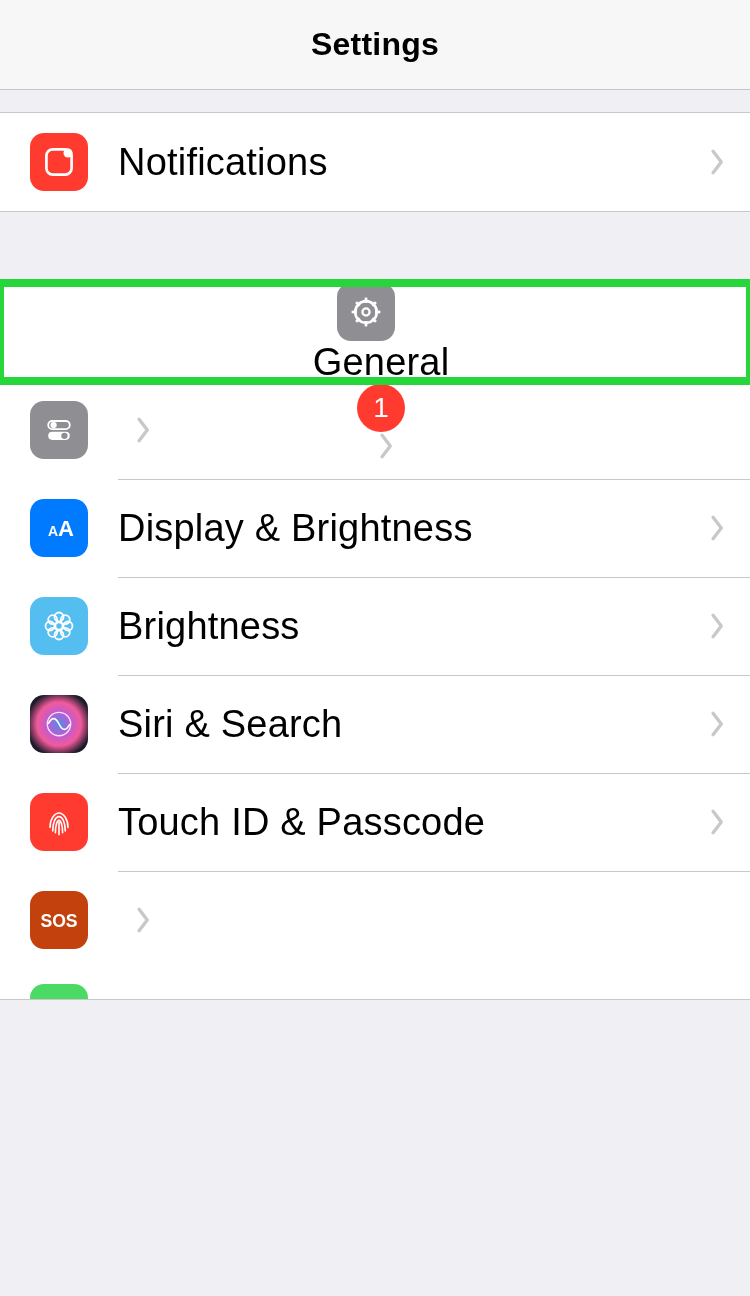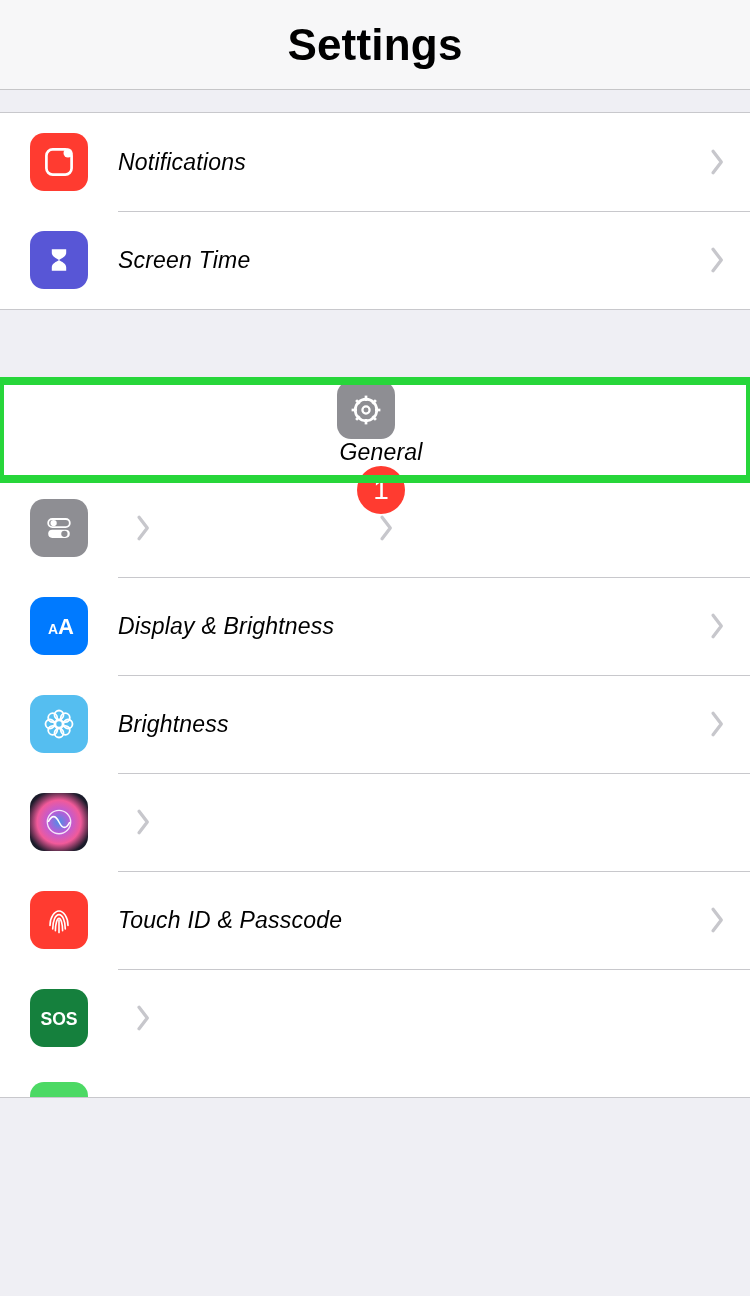--- a/index.html
+++ b/index.html
@@ -11,21 +11,21 @@
   }
   .header {
     height: 90px;
     background: #f7f7f8;
     border-bottom: 1px solid #c6c6c8;
     display: flex;
     align-items: center;
     justify-content: center;
   }
   .header-title {
-    font-size: 44px;
+    font-size: 32px;
     font-weight: 700;
     letter-spacing: 0.2px;
   }
   .group-gap {
     height: 22px;
     background: #efeff4;
   }
   .list-group {
     background: #fff;
     border-top: 1px solid #c8c8cc;
@@ -51,25 +51,24 @@
     width: 58px;
     height: 58px;
     border-radius: 14px;
     display: flex;
     align-items: center;
     justify-content: center;
     flex-shrink: 0;
     margin-right: 30px;
   }
   .label {
-    font-size: 23px;
+    font-size: 38px;
     font-weight: 400;
     flex: 1;
     letter-spacing: 0.2px;
-    font-style: italic;
   }
   .chevron {
     width: 28px;
     height: 28px;
     flex-shrink: 0;
     margin-left: 12px;
   }
   .chevron svg { width: 100%; height: 100%; display:block; }
   .badge {
     min-width: 48px;
@@ -124,34 +123,20 @@
     <div class="label">Notifications</div>
     <div class="chevron">
         <svg viewBox="0 0 20 34">
           <polyline points="4,4 14,17 4,30" fill="none" stroke="#c7c7cc" stroke-width="4" stroke-linecap="round" stroke-linejoin="round"></polyline>
         </svg>
       </div>
   </div>
 
 
 
-  <div class="row">
-    <div class="sep"></div>
-    <div class="icon-wrap" style="background:#5856d6">
-      <svg viewBox="0 0 40 40" width="36" height="36">
-          <path d="M12 8h16v4c0 4-5 6-8 8 3 2 8 4 8 8v4H12v-4c0-4 5-6 8-8-3-2-8-4-8-8V8z" fill="#fff"></path>
-        </svg>
-    </div>
-    <div class="label">Screen Time</div>
-    <div class="chevron">
-        <svg viewBox="0 0 20 34">
-          <polyline points="4,4 14,17 4,30" fill="none" stroke="#c7c7cc" stroke-width="4" stroke-linecap="round" stroke-linejoin="round"></polyline>
-        </svg>
-      </div>
-  </div>
 
 </div>
 
 <div style="height:70px;background:#efeff4"></div>
 
 <div class="list-group">
 
   <div class="row highlight">
     <div class="icon-wrap" style="background:#8e8e93">
       <svg viewBox="0 0 40 40" width="36" height="36">
@@ -237,20 +222,21 @@
   </div>
 
   <div class="row">
     <div class="sep"></div>
     <div class="icon-wrap" style="background:radial-gradient(circle at 50% 50%, #4a8fe7, #bb5bd6, #f15a9a, #1b1b2a 80%)">
       <svg viewBox="0 0 40 40" width="36" height="36">
           <circle cx="20" cy="20" r="13" fill="none" stroke="rgba(255,255,255,0.85)" stroke-width="1.5"></circle>
           <path d="M8 20c4-8 8-8 12 0s8 8 12 0" fill="none" stroke="#fff" stroke-width="1.8"></path>
         </svg>
     </div>
+    <div class="label">Siri &amp; Search</div>
     <div class="chevron">
         <svg viewBox="0 0 20 34">
           <polyline points="4,4 14,17 4,30" fill="none" stroke="#c7c7cc" stroke-width="4" stroke-linecap="round" stroke-linejoin="round"></polyline>
         </svg>
       </div>
   </div>
 
   <div class="row">
     <div class="sep"></div>
     <div class="icon-wrap" style="background:#ff3b30">
@@ -266,21 +252,21 @@
     <div class="label">Touch ID &amp; Passcode</div>
     <div class="chevron">
         <svg viewBox="0 0 20 34">
           <polyline points="4,4 14,17 4,30" fill="none" stroke="#c7c7cc" stroke-width="4" stroke-linecap="round" stroke-linejoin="round"></polyline>
         </svg>
       </div>
   </div>
 
   <div class="row">
     <div class="sep"></div>
-    <div class="icon-wrap" style="background:#15803d">
+    <div class="icon-wrap" style="background:#c2410c">
       <svg viewBox="0 0 40 40" width="44" height="44">
           <text x="20" y="26" text-anchor="middle" font-family="Helvetica" font-size="16" font-weight="800" fill="#fff">SOS</text>
         </svg>
     </div>
     <div class="chevron">
         <svg viewBox="0 0 20 34">
           <polyline points="4,4 14,17 4,30" fill="none" stroke="#c7c7cc" stroke-width="4" stroke-linecap="round" stroke-linejoin="round"></polyline>
         </svg>
       </div>
   </div>

